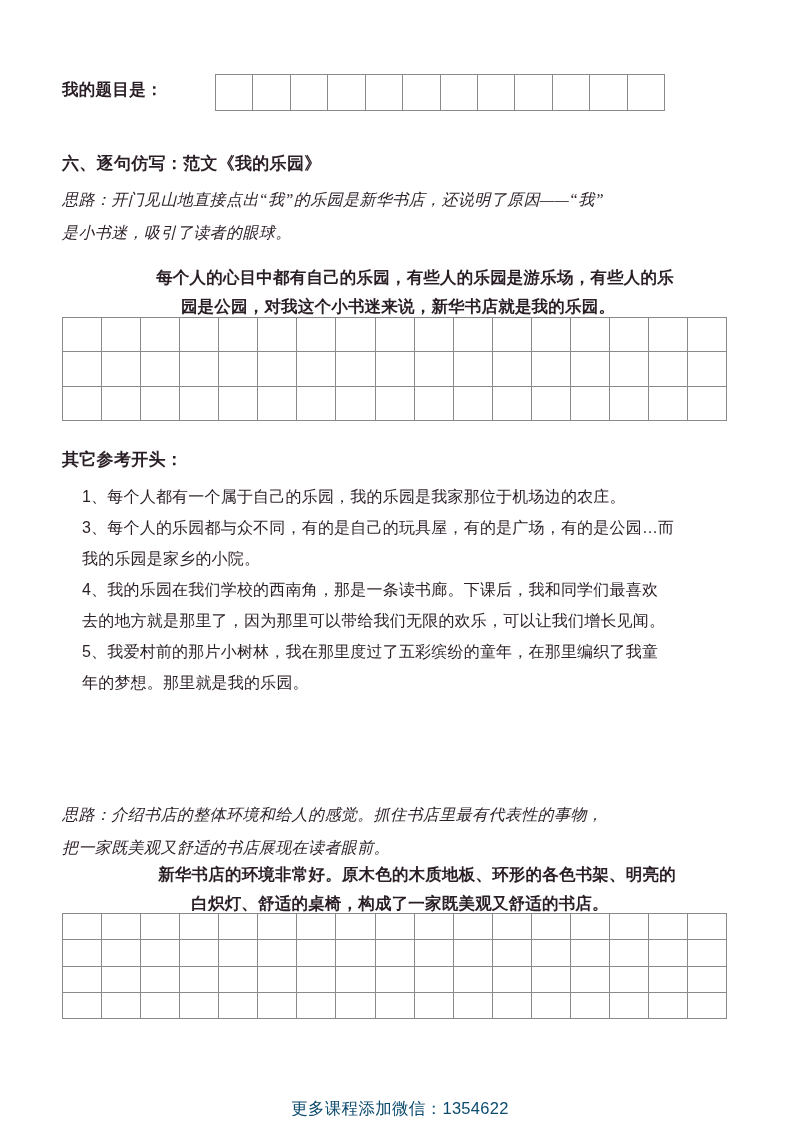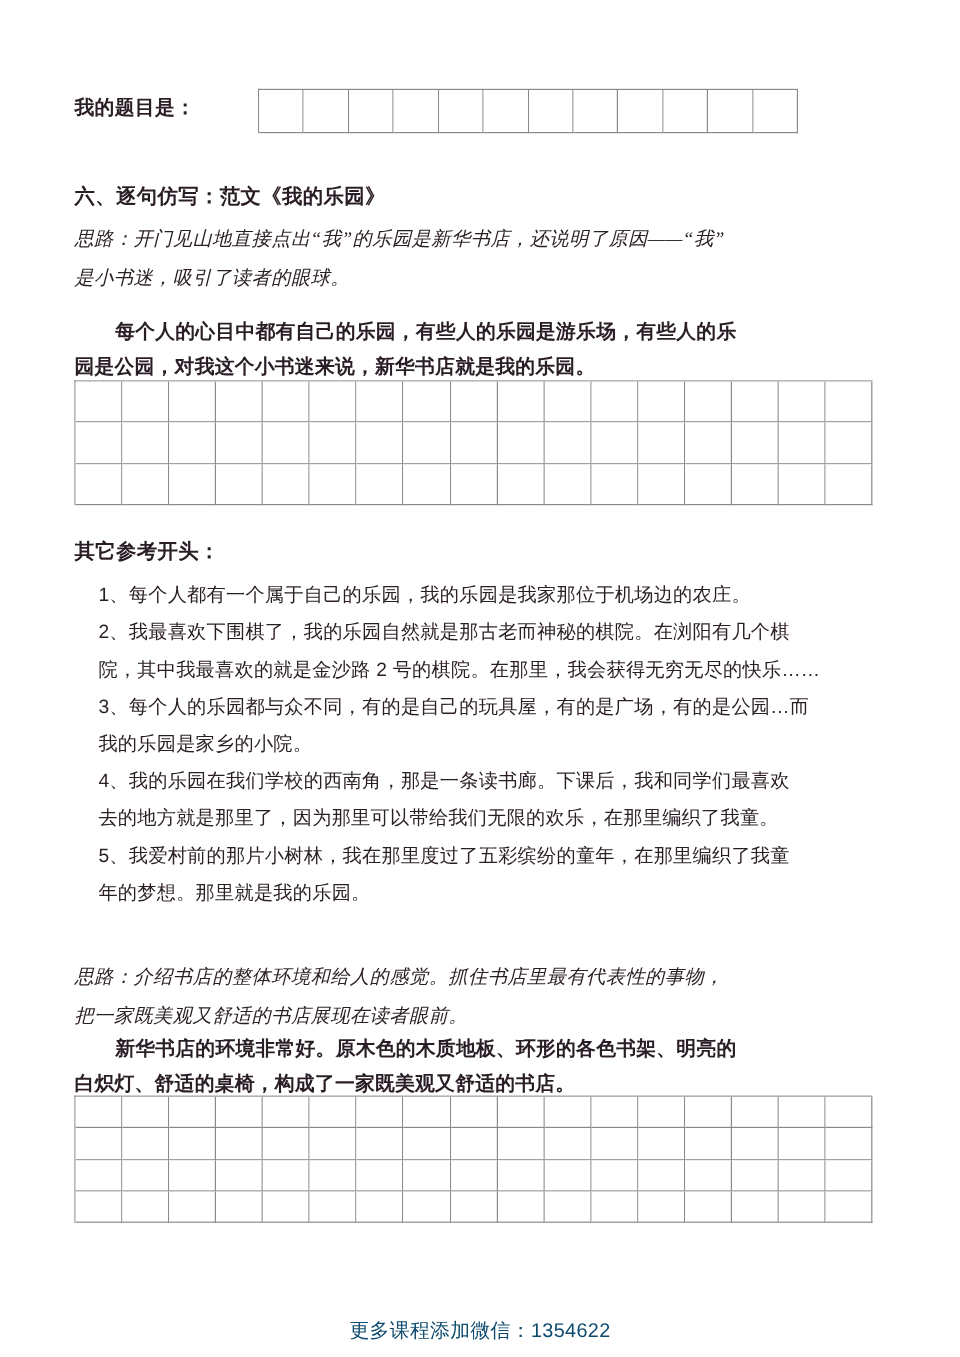--- a/index.html
+++ b/index.html
@@ -43,20 +43,21 @@
     letter-spacing: 0.4px;
   }
 
   .sample-para {
     font-weight: bold;
     font-size: 16.5px;
     line-height: 29px;
     color: #2a1e26;
     text-indent: 34px;
     letter-spacing: 0.2px;
+    text-align: center;
   }
 
   .list-item {
     font-size: 16px;
     line-height: 31px;
     color: #2a1e26;
     letter-spacing: 0.2px;
     margin-left: 20px;
   }
 
@@ -226,33 +227,29 @@
     </div>
 
   <div class="blk bold-head" style="left:62px; top:448px; font-size:17px;">其它参考开头：</div>
 
   <div class="blk" style="left:62px; top:481px; width:676px;">
 
     <div class="list-item">
       <span>1、</span><span>每个人都有一个属于自己的乐园，我的乐园是我家那位于机场边的农庄。</span>
     </div>
 
-    <div class="list-item">
-      <span>2、</span><span>我最喜欢下围棋了，我的乐园自然就是那古老而神秘的棋院。在浏阳有几个棋</span>
-      <div>院，其中我最喜欢的就是金沙路 2 号的棋院。在那里，我会获得无穷无尽的快乐……</div>
-    </div>
 
     <div class="list-item">
       <span>3、</span><span>每个人的乐园都与众不同，有的是自己的玩具屋，有的是广场，有的是公园…而</span>
       <div>我的乐园是家乡的小院。</div>
     </div>
 
     <div class="list-item">
       <span>4、</span><span>我的乐园在我们学校的西南角，那是一条读书廊。下课后，我和同学们最喜欢</span>
-      <div>去的地方就是那里了，因为那里可以带给我们无限的欢乐，在那里编织了我童。</div>
+      <div>去的地方就是那里了，因为那里可以带给我们无限的欢乐，可以让我们增长见闻。</div>
     </div>
 
     <div class="list-item">
       <span>5、</span><span>我爱村前的那片小树林，我在那里度过了五彩缤纷的童年，在那里编织了我童</span>
       <div>年的梦想。那里就是我的乐园。</div>
     </div>
   </div>
 
   <div class="blk kai-para" style="left:62px; top:798px; width:676px;">
     <div>思路：介绍书店的整体环境和给人的感觉。抓住书店里最有代表性的事物，</div>

